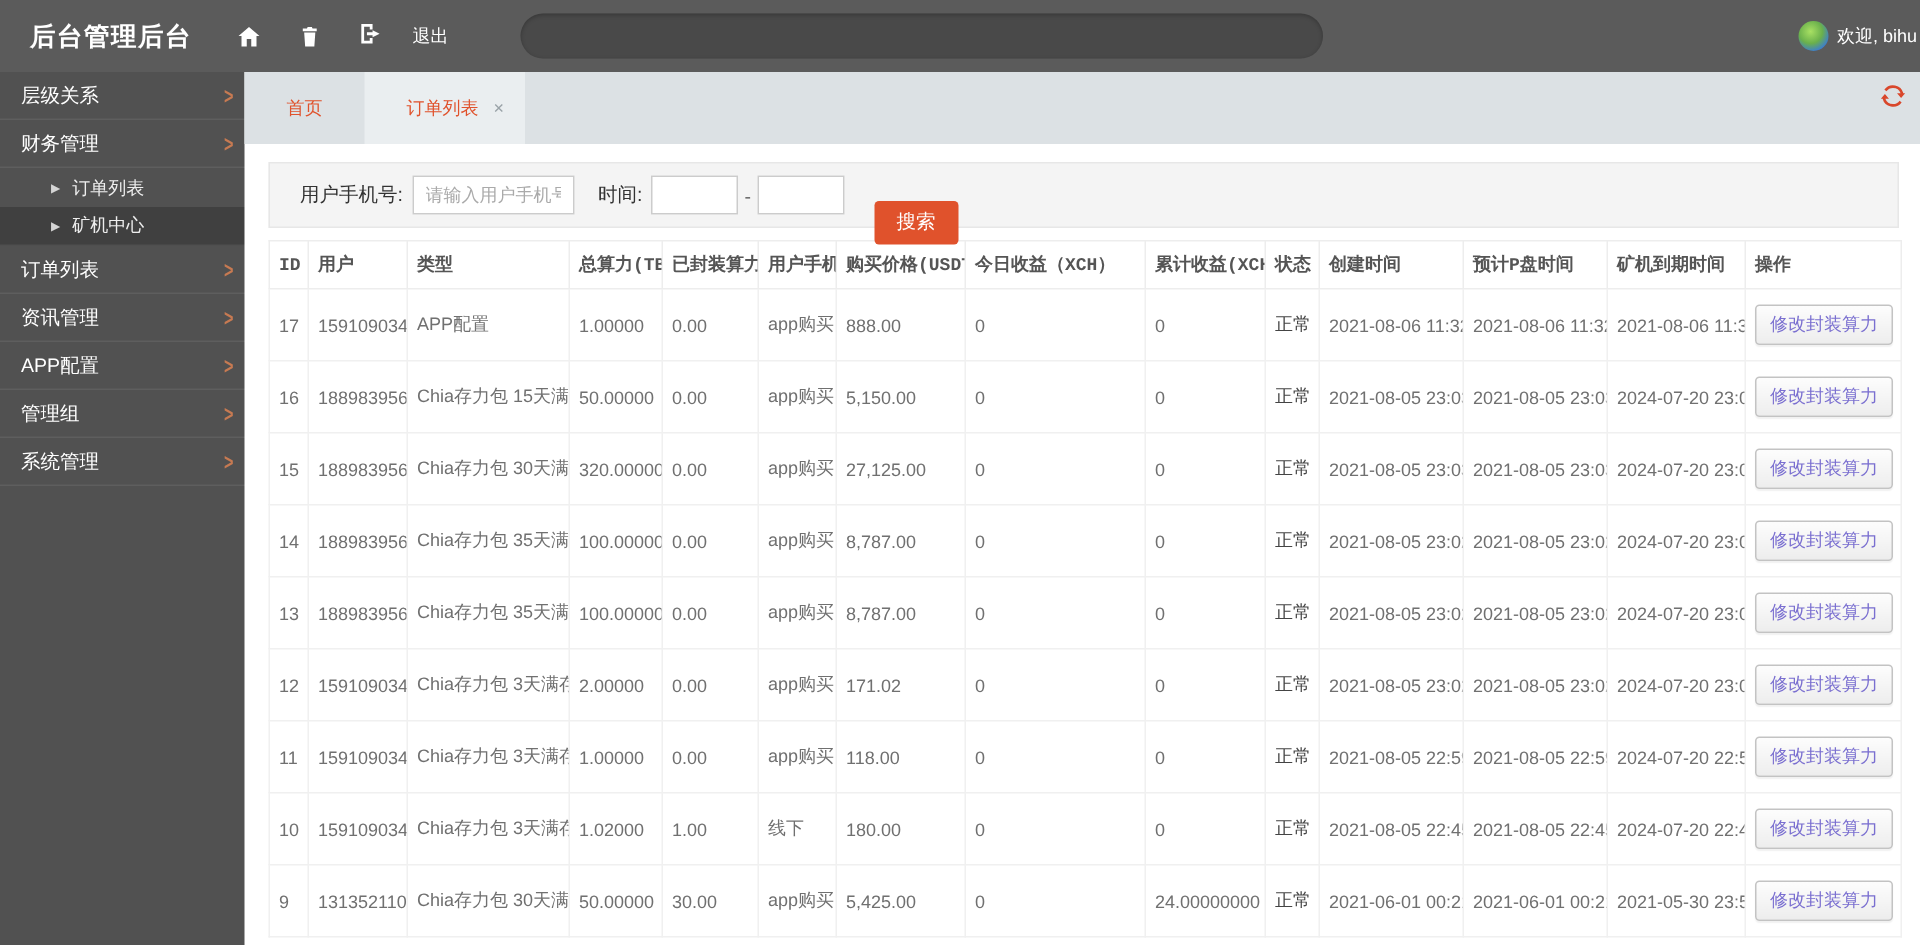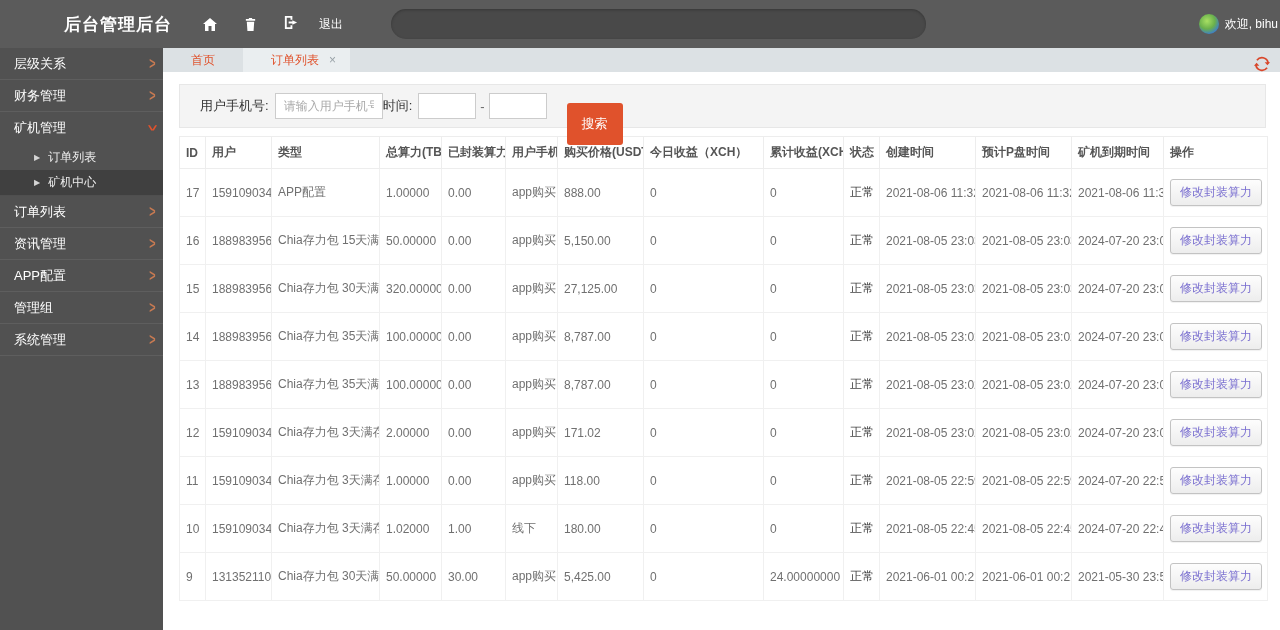--- a/index.html
+++ b/index.html
@@ -1,21 +1,21 @@
 <!DOCTYPE html>
 <html style="--accent: #e0522c; --action-text: #7a6fd0;"><head>
 <meta charset="utf-8">
 <style>
   * { box-sizing: border-box; margin: 0; padding: 0; }
   html, body { width: 1280px; height: 630px; overflow: hidden; }
   body { font-family: "Liberation Sans", "DejaVu Sans", sans-serif; background: #fff; position: relative; }
 
   
   .navbar { position: absolute; top: 0; left: 0; right: 0; height: 48px; background: #5b5b5b;
-            display: flex; align-items: center; color: #fff; z-index: 10; padding-left: 44px; }
+            display: flex; align-items: center; color: #fff; z-index: 10; }
   .brand { margin-left: 20px; font-size: 17px; font-weight: bold; letter-spacing: 1px; white-space: nowrap; }
   .nav-icons { display: flex; align-items: center; margin-left: 30px; gap: 26px; }
   .nav-icon { display: flex; align-items: center; gap: 21px; cursor: pointer; font-size: 12px; color: #fff; }
   .nav-search { margin-left: 48px; width: 535px; height: 30px; border: none; outline: none;
                 background: #494949; border-radius: 16px; box-shadow: inset 0 1px 3px rgba(0,0,0,.25);
                 color: #ddd; padding: 0 14px; font-size: 12px; }
   .nav-user { margin-left: auto; margin-right: 2px; display: flex; align-items: center; gap: 6px;
               font-size: 12px; cursor: pointer; white-space: nowrap; }
   .avatar { width: 20px; height: 20px; border-radius: 50%; flex: 0 0 auto;
             background: radial-gradient(circle at 40% 35%, #a8e063 0%, #6ab04c 45%, #3a7bd5 78%, #2c5f9e 100%); }
@@ -30,21 +30,21 @@
   .side-item.expanded .chev { color: #e0522c; transform: rotate(90deg) scale(.9,1.3); }
   .side-sub { height: 26px; display: flex; align-items: center; gap: 8px; padding-left: 34px;
               color: #eee; font-size: 12px; cursor: pointer; }
   .side-sub .tri { font-size: 8px; color: #d5d5d5; }
   .side-sub.active { background: #404040; }
   .side-sub.last { border-bottom: 1px solid rgba(255,255,255,.08); }
 
   
   .content { position: absolute; top: 48px; left: 163px; right: 0; bottom: 0; background: #fff; }
 
-  .tabstrip { height: 24px; background: #dce1e4; display: flex; align-items: stretch; position: relative; }
+  .tabstrip { height: 48px; background: #dce1e4; display: flex; align-items: stretch; position: relative; }
   .tab { display: flex; align-items: center; padding: 0 28px; font-size: 12px;
          color: var(--accent, #e0522c); cursor: pointer; }
   .tab.active { background: #eaeef0; padding-right: 14px; }
   .tab-close { margin-left: 10px; color: #9aa3a8; font-size: 12px; line-height: 1; cursor: pointer; }
   .refresh-btn { position: absolute; right: 9px; top: 7px; width: 18px; height: 18px; cursor: pointer;
                  color: #d9472b; }
 
   .subtab-row { margin: 9px 14px 0 16px; height: 30px; border-bottom: 1px solid #dcdcdc;
                 display: flex; align-items: flex-end; position: relative; }
   .subtab { font-size: 13px; padding: 0 17px; line-height: 28px; cursor: pointer; }
@@ -57,30 +57,30 @@
 
   .filter-box { margin: 12px 14px 8px 16px; height: 44px; background: #f4f4f4; border: 1px solid #e7e7e7;
                 display: flex; align-items: center; padding-left: 20px; font-size: 13px; color: #333; }
   .filter-box label { margin-right: 6px; white-space: nowrap; }
   .filter-input { height: 26px; border: 1px solid #ccc; background: #fff; font-size: 12px;
                   padding: 4px 8px; color: #555; outline: none; font-family: inherit; }
   .filter-input::placeholder { color: #aaa; }
   .phone-input { width: 108px; }
   .time-input { width: 58px; }
   .sep { margin: 0 4px; color: #666; }
-  .time-label { margin-left: 0; }
-  .search-btn { margin-left: 20px; height: 42px; padding: 0 15px; background: var(--accent, #e0522c);
+  .time-label { margin-left: 16px; }
+  .search-btn { margin-left: 20px; height: 29px; padding: 0 15px; background: var(--accent, #e0522c);
                 color: #fff; border: none; border-radius: 3px; font-size: 13px; cursor: pointer;
                 font-family: inherit; margin-top: 36px; }
 
   
   .table-wrap { margin: 0 14px 0 16px; }
   table { width: 100%; border-collapse: collapse; table-layout: fixed; font-size: 12px; color: #707070; }
   th { text-align: left; font-weight: bold; color: #555; padding: 7px 6px; background: #fff;
-       border: 1px solid #ededed; white-space: nowrap; overflow: hidden; }
+       border: 1px solid #ededed; white-space: nowrap; overflow: hidden; font-family: Liberation Mono, monospace; }
   td { padding: 10px 6px; border: 1px solid #f0f0f0; white-space: nowrap; overflow: hidden; }
   td.status { color: #444; }
   .act-btn { background: linear-gradient(#fdfdfd, #ededed); border: 1px solid #c3c3c3; border-radius: 3px;
              color: var(--action-text, #7a6fd0); padding: 4px 9px; font-size: 12px; cursor: pointer;
              box-shadow: 0 1px 1px rgba(0,0,0,.06); font-family: inherit; }
 </style>
 </head>
 <body>
 
 <header class="navbar">
@@ -116,24 +116,20 @@
 <aside class="sidebar">
   <nav id="sidebar-menu">
       <div class="side-item">
         <span>层级关系</span>
         <span class="chev">&gt;</span>
       </div>
       <div class="side-item">
         <span>财务管理</span>
         <span class="chev">&gt;</span>
       </div>
-      <div class="side-item expanded">
-        <span>矿机管理</span>
-        <span class="chev">&gt;</span>
-      </div>
       <div class="side-sub">
         <span class="tri">▶</span>
         <span>订单列表</span>
       </div>
       <div class="side-sub active last">
         <span class="tri">▶</span>
         <span>矿机中心</span>
       </div>
       <div class="side-item">
         <span>订单列表</span>

